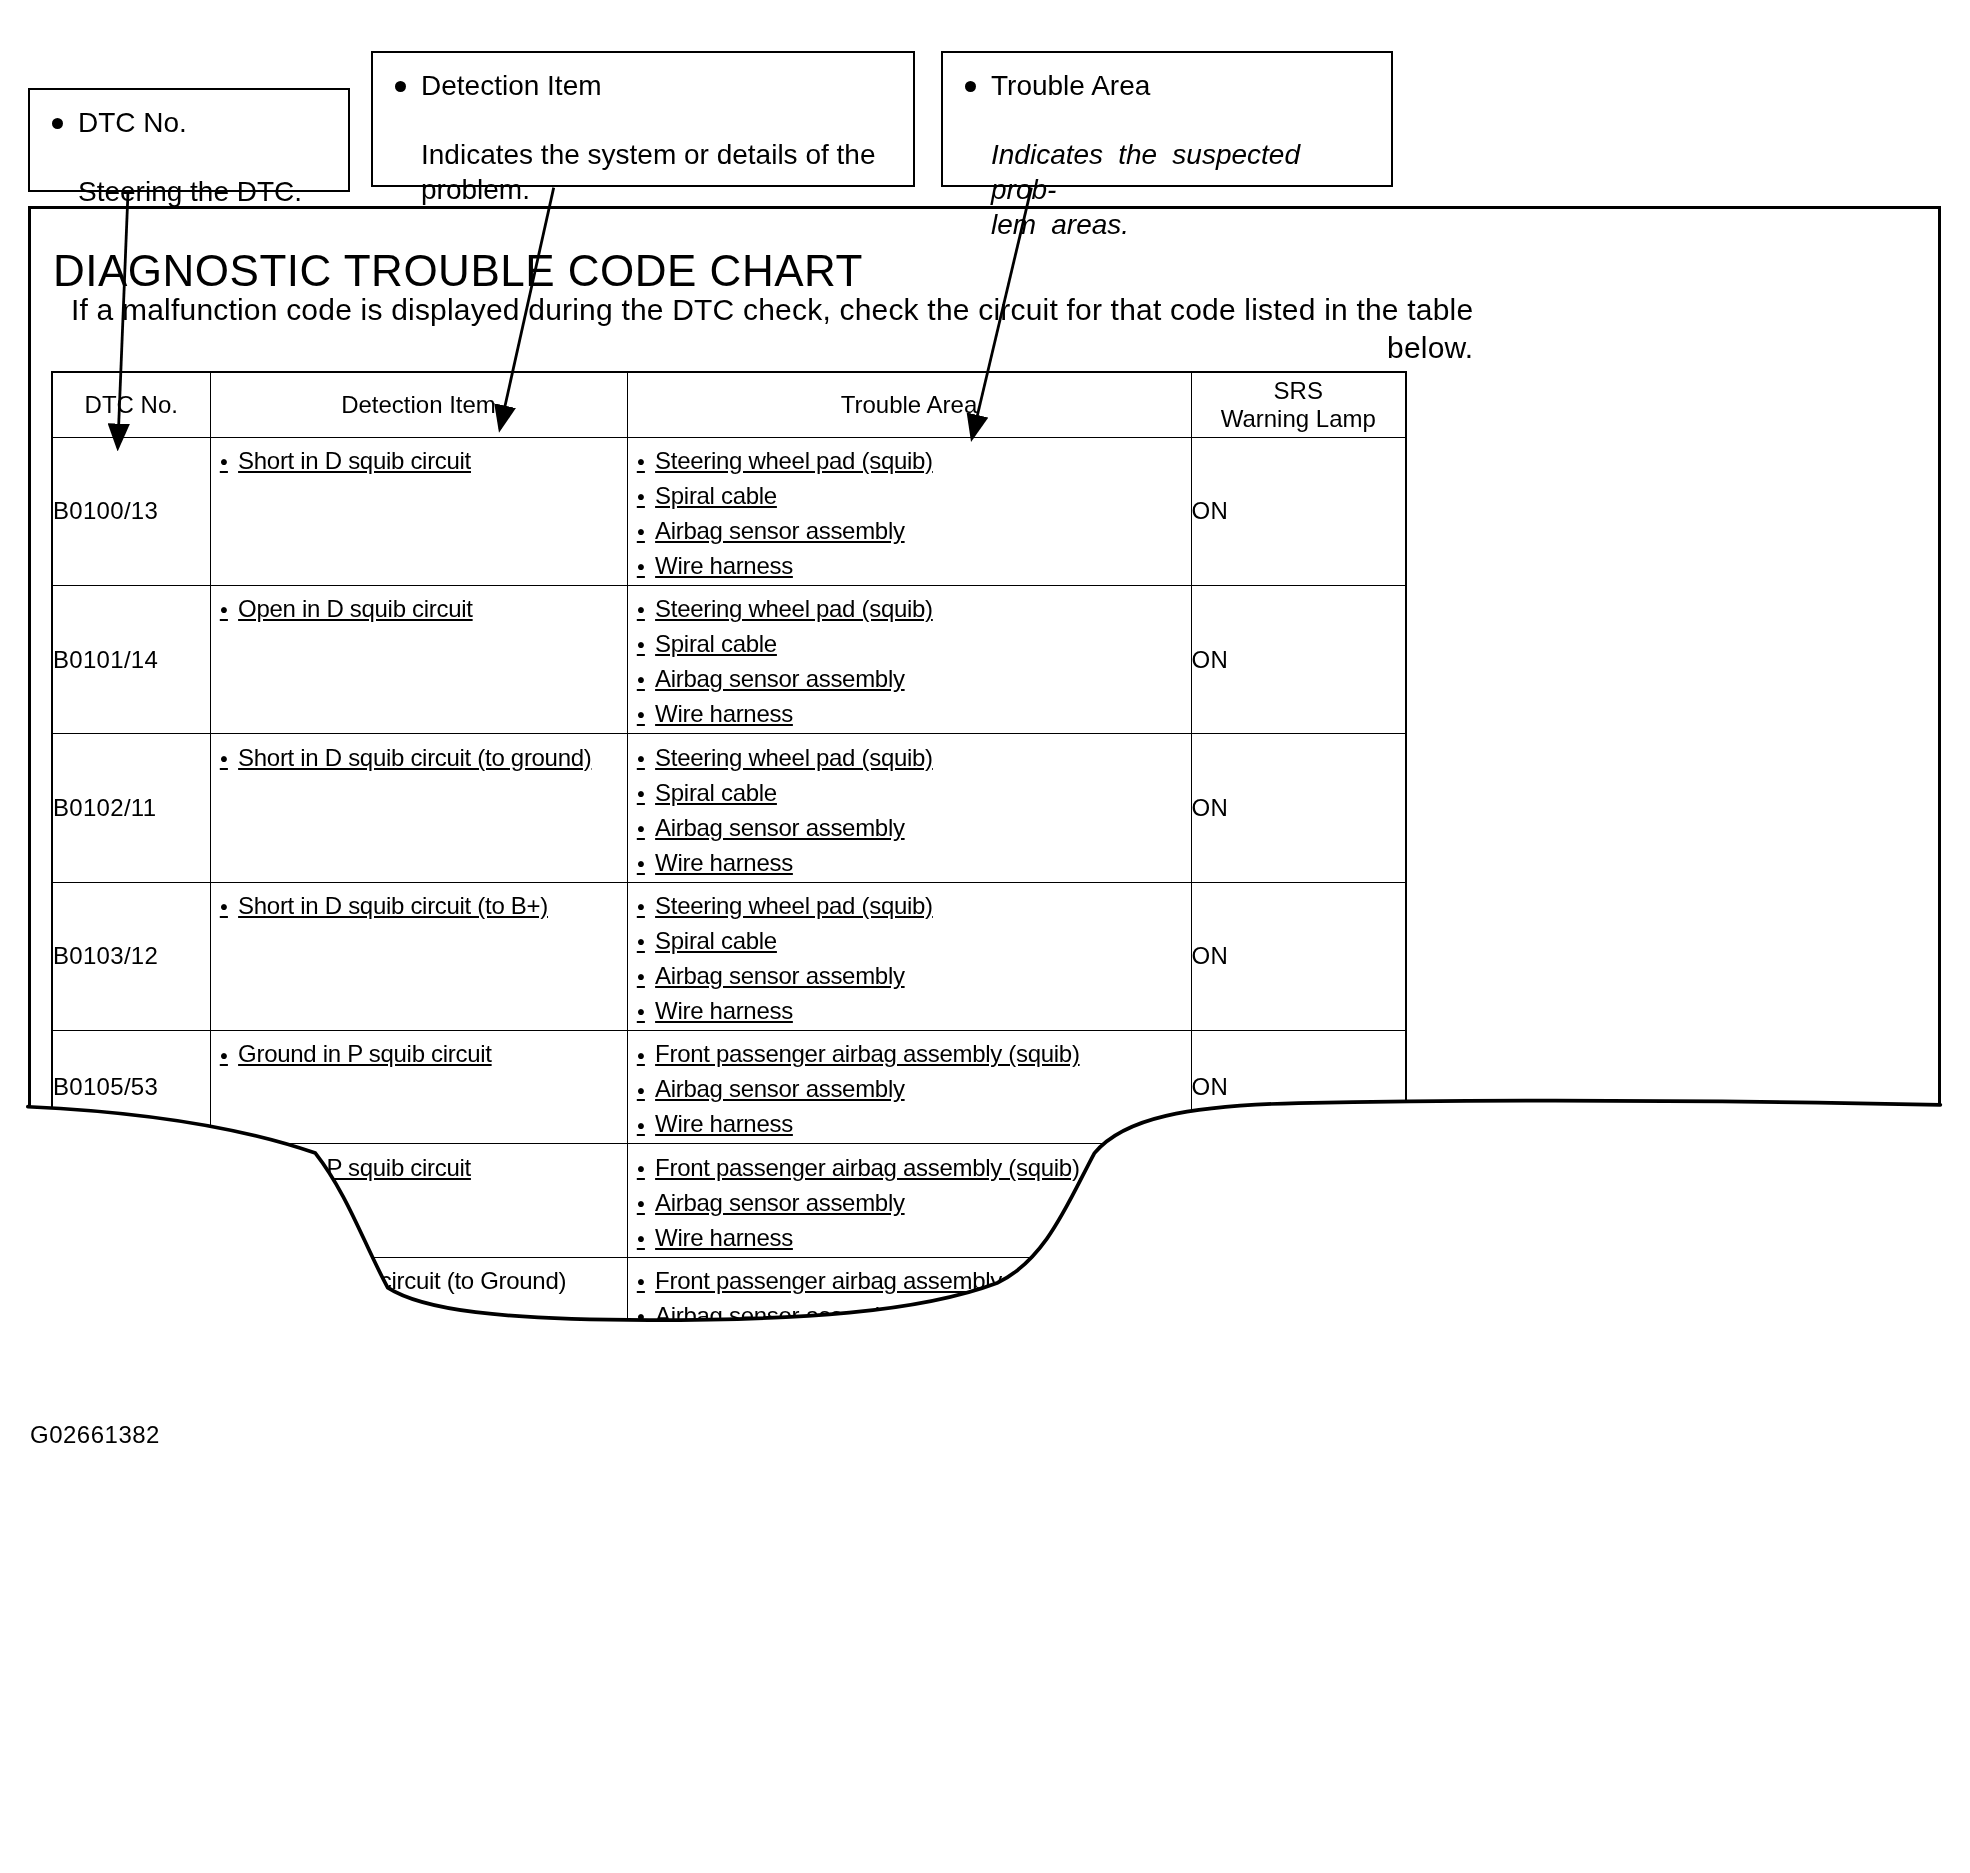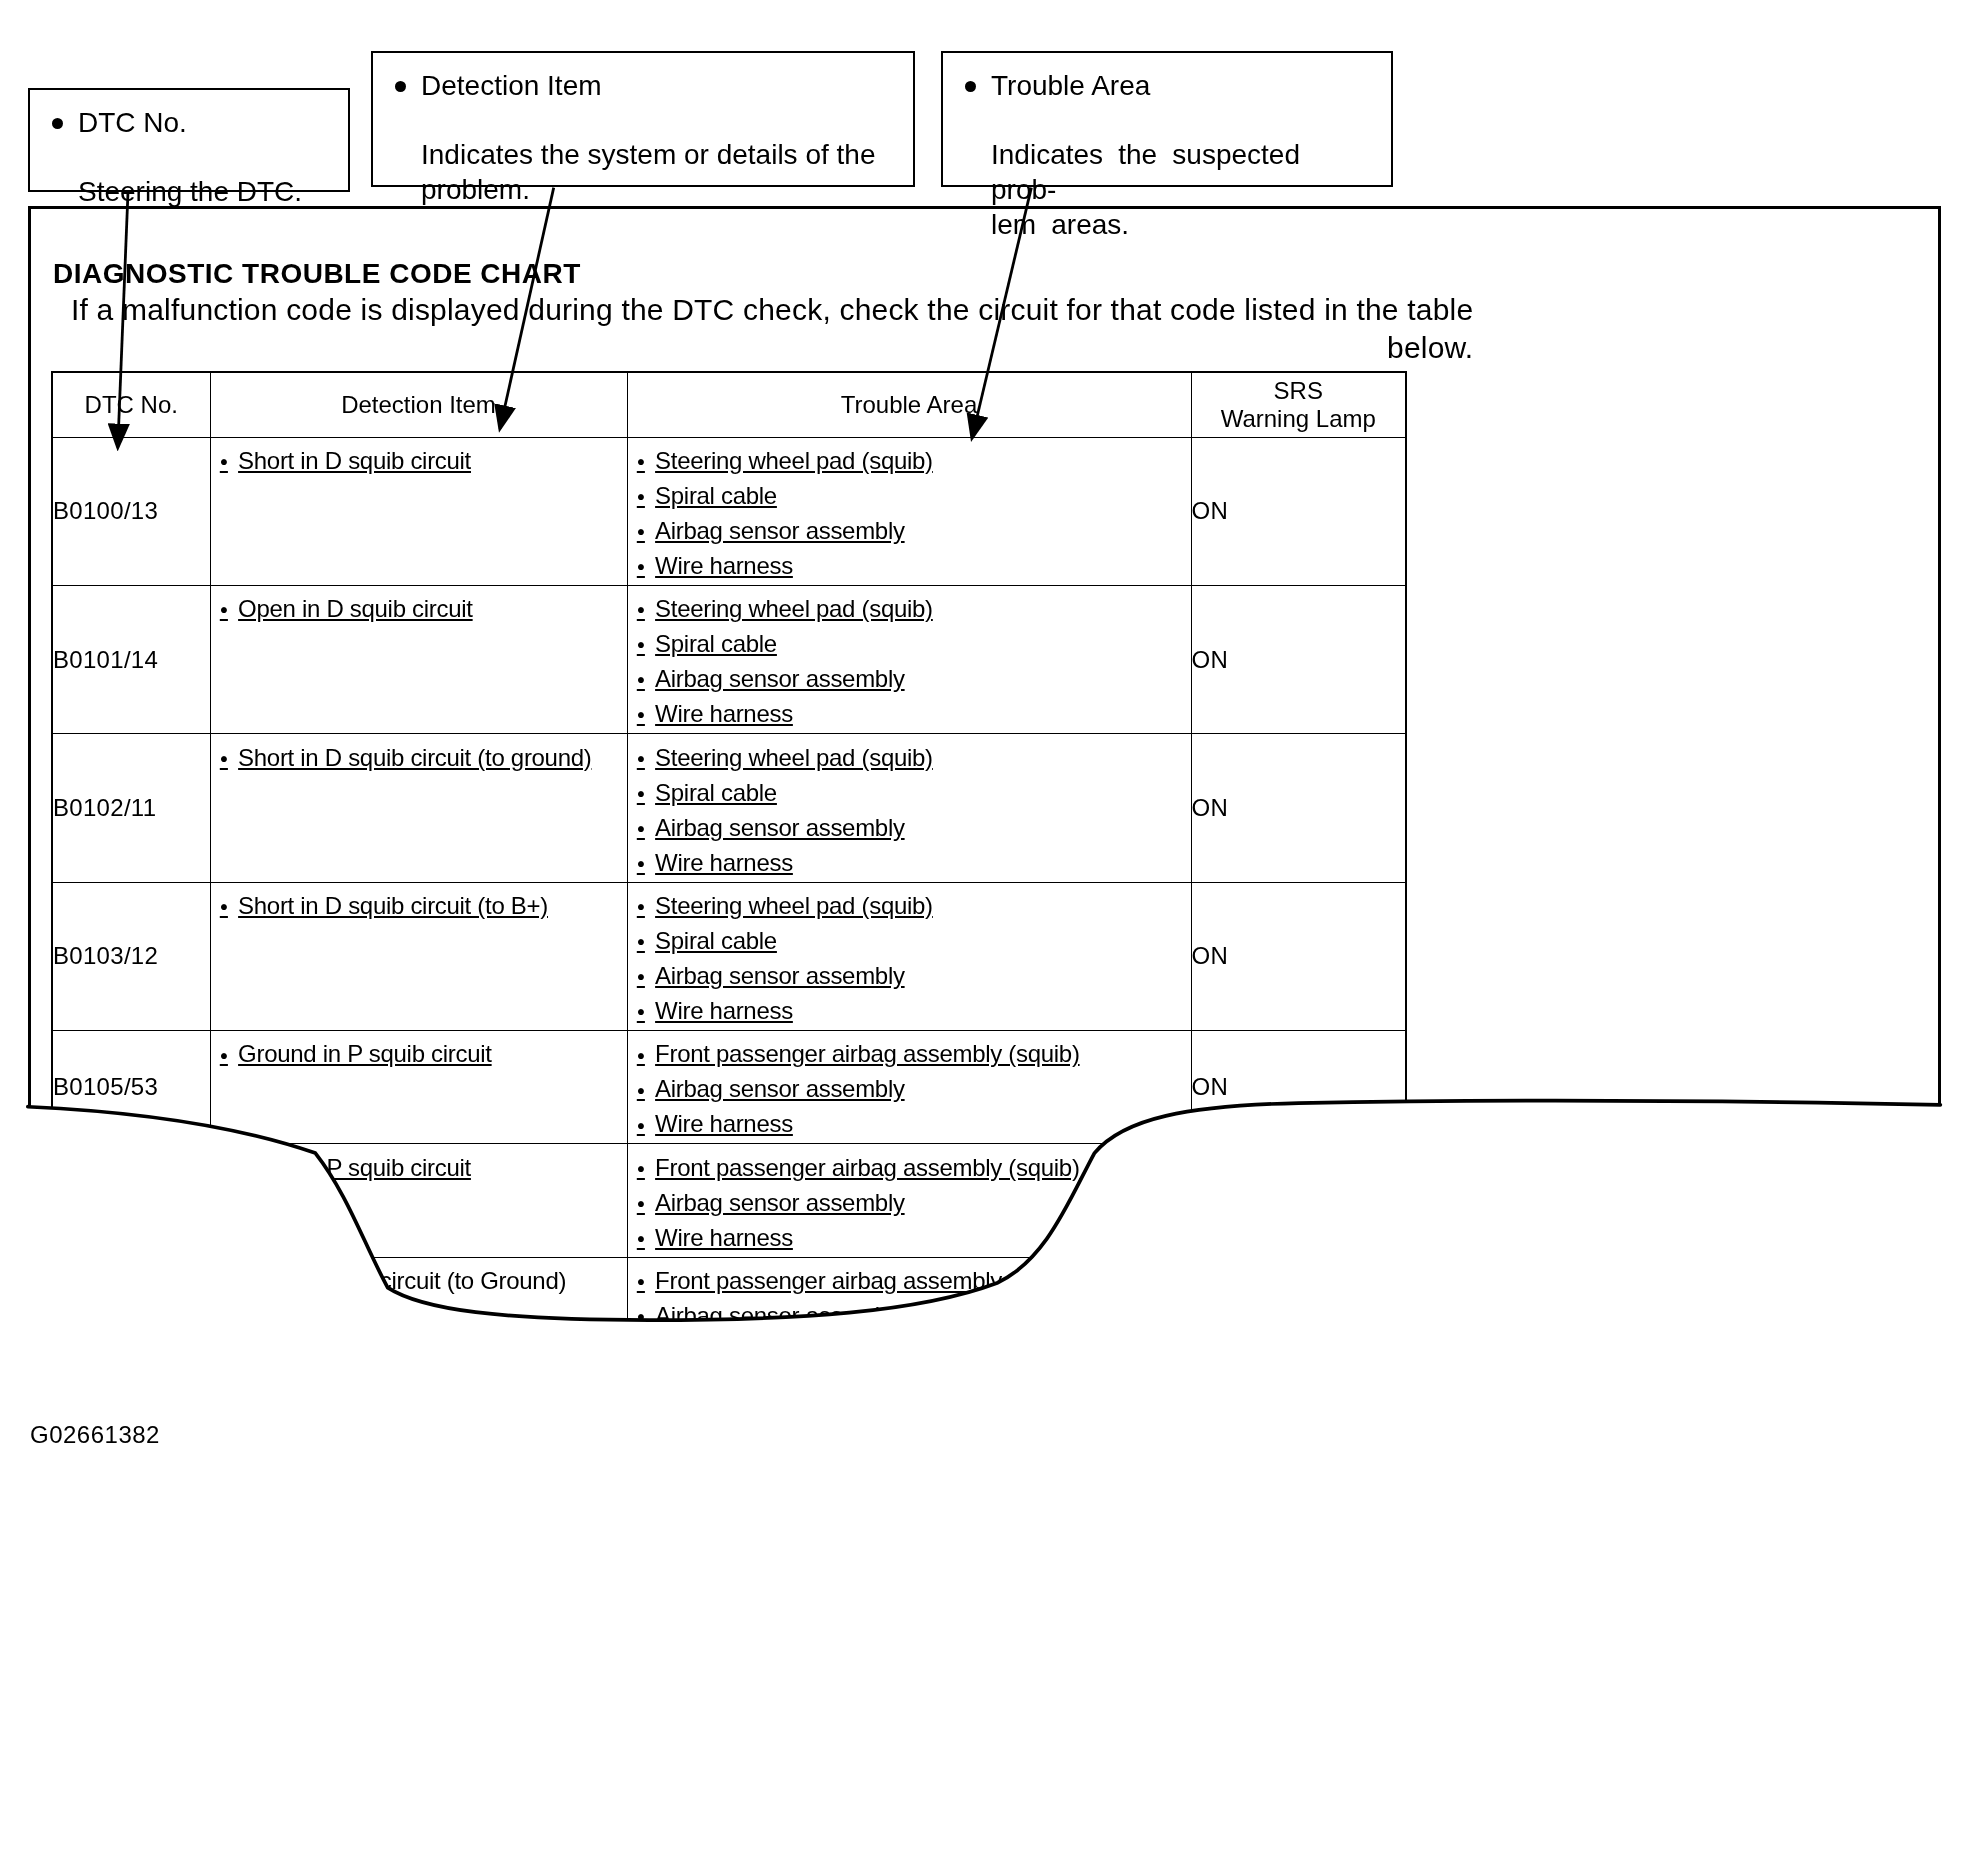--- a/index.html
+++ b/index.html
@@ -30,40 +30,39 @@
   .callout-title { white-space: nowrap; }
   .callout-bullet {
     display: inline-block;
     width: 11px; height: 11px;
     border-radius: 50%;
     background: #000;
     margin-right: 15px;
     vertical-align: 2.8px;
   }
   .callout-desc { margin-left: 26px; margin-top: 34px; }
-  .callout-3 .callout-desc { word-spacing: 7.4px; }
+  .callout-3 .callout-desc { word-spacing: 7.4px; font-style: italic; }
 
   
   .page-border {
     position: absolute;
     left: 28px; top: 206px;
     width: 1913px; height: 901px;
     border: 3.7px solid #000;
     border-bottom: none;
     background: #fff;
     z-index: 1;
   }
   .page-title {
     position: absolute;
     left: 53px; top: 246px;
-    font-size: 28px;
-    font-weight: bold;
+    font-size: 44px;
+    font-weight: normal;
     letter-spacing: 0.5px;
     z-index: 2;
-    margin-top: 12px;
   }
   .page-intro {
     position: absolute;
     left: 71px; top: 291px;
     font-size: 30px;
     line-height: 38px;
     letter-spacing: 0.2px;
     z-index: 2;
     white-space: nowrap;
     text-align: right;

